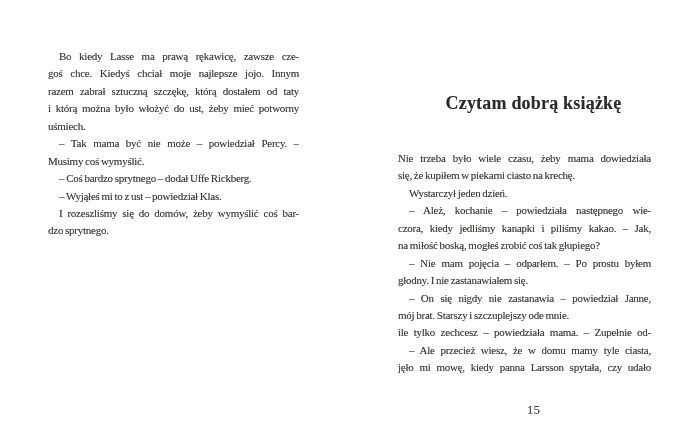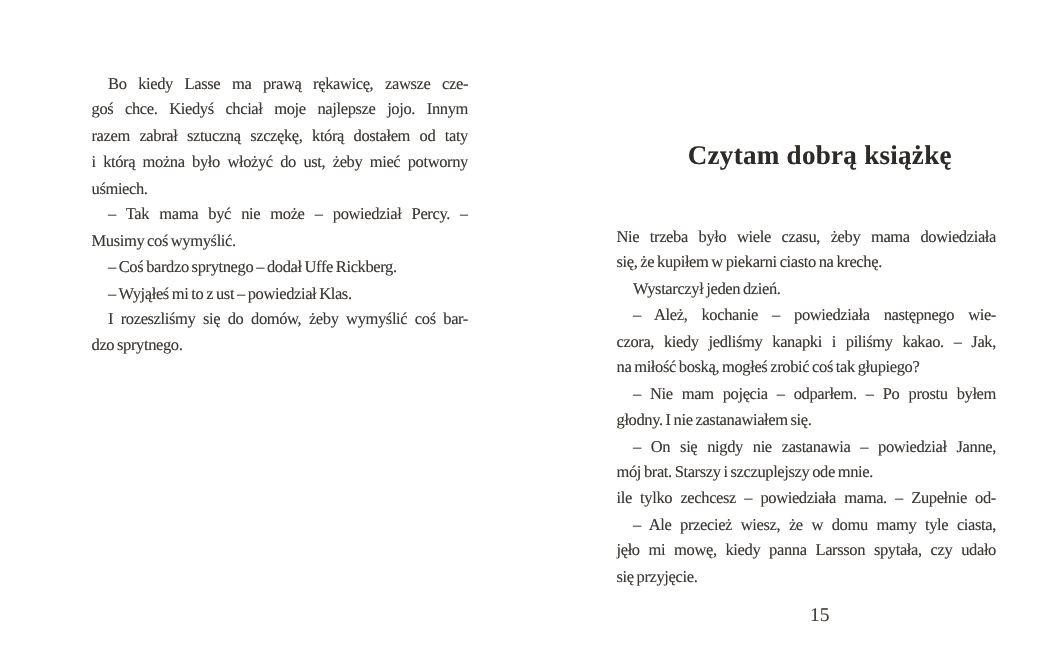--- a/index.html
+++ b/index.html
@@ -11,21 +11,20 @@
     width: 700px;
     height: 443px;
     position: relative;
     overflow: hidden;
     font-family: "Liberation Serif", "DejaVu Serif", serif;
   }
   .spread {
     position: absolute;
     inset: 0;
     background: #ffffff;
-    margin-left: 13px;
   }
   .page {
     position: absolute;
     top: 0;
     height: 443px;
     background: #ffffff;
   }
   .page-left  { left: 0;   width: 350px; }
   .page-right { left: 350px; width: 350px; }
 
@@ -115,18 +114,17 @@
         <div class="line j ind">– Ależ, kochanie – powiedziała następnego wie-</div>
         <div class="line j">czora, kiedy jedliśmy kanapki i piliśmy kakao. – Jak,</div>
         <div class="line">na miłość boską, mogłeś zrobić coś tak głupiego?</div>
         <div class="line j ind">– Nie mam pojęcia – odparłem. – Po prostu byłem</div>
         <div class="line">głodny. I nie zastanawiałem się.</div>
         <div class="line j ind">– On się nigdy nie zastanawia – powiedział Janne,</div>
         <div class="line">mój brat. Starszy i szczuplejszy ode mnie.</div>
         <div class="line j">ile tylko zechcesz – powiedziała mama. – Zupełnie od-</div>
         <div class="line j ind">– Ale przecież wiesz, że w domu mamy tyle ciasta,</div>
         <div class="line j">jęło mi mowę, kiedy panna Larsson spytała, czy udało</div>
-        <div class="line">się przyjęcie.</div>
       </div>
     <div class="page-number">15</div>
   </div>
 
 </div>
 
 </body></html>

